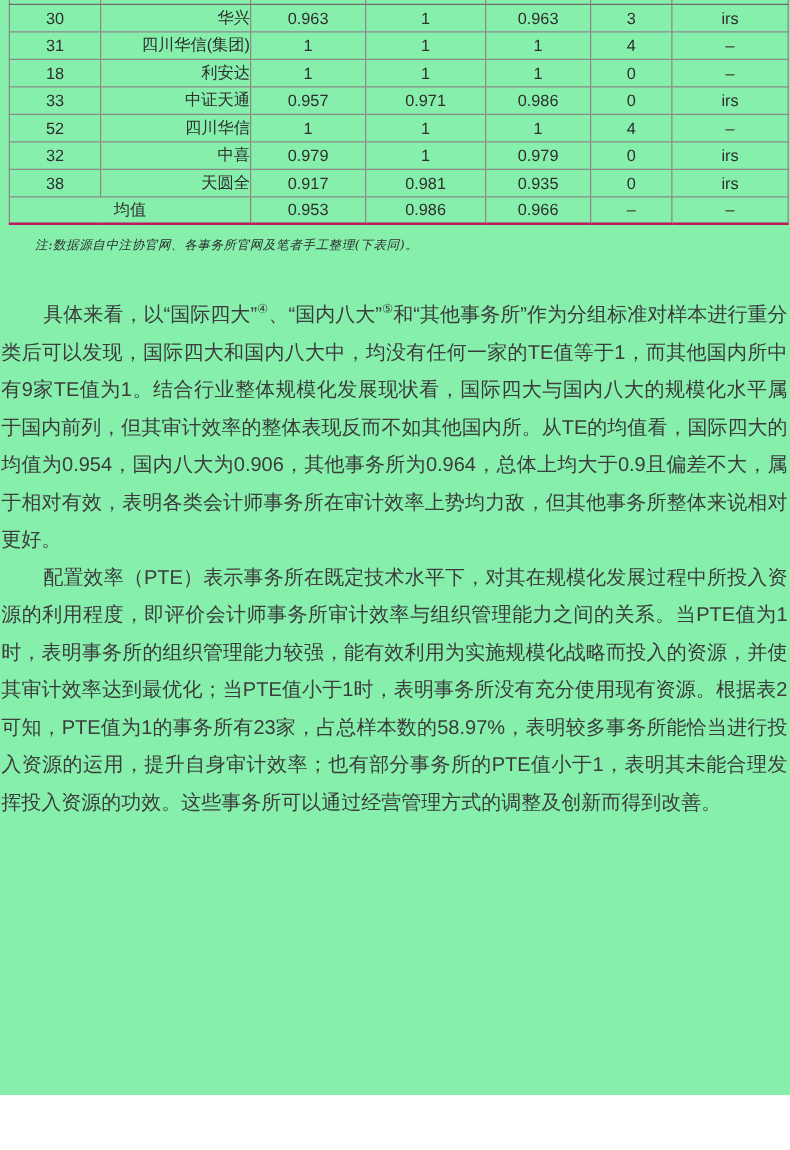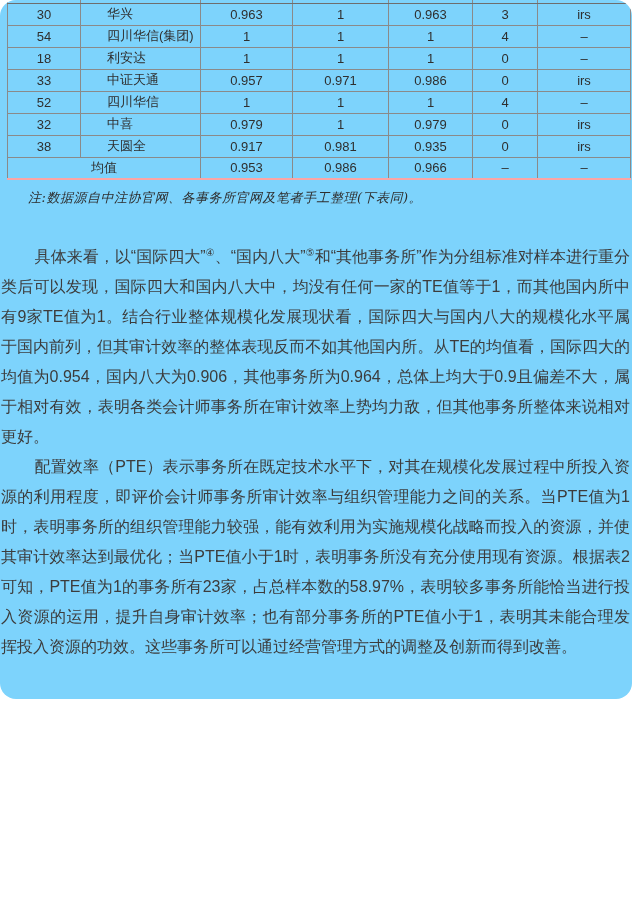--- a/index.html
+++ b/index.html
@@ -1,25 +1,24 @@
 <!DOCTYPE html>
 <html><head>
 <meta charset="utf-8">
 <style>
   * { margin: 0; padding: 0; box-sizing: border-box; }
   html, body { background: #ffffff; }
   .page {
     width: 632px;
-    height: 699px;
-    background: #7dd3fc;
+    height: 876px;
+    background: #86efac;
     overflow: hidden;
     font-family: "Liberation Sans", "DejaVu Sans", sans-serif;
     color: #3c3c3c;
     position: relative;
-    border-radius: 16px;
   }
   
   .tbl-wrap { padding-left: 7px; padding-right: 2px; }
   table.data {
     border-collapse: collapse;
     table-layout: fixed;
     width: 623px;
     font-size: 13px;
     color: #2f2f2f;
   }
@@ -31,31 +30,31 @@
     padding: 0;
     overflow: hidden;
     white-space: nowrap;
   }
   table.data tr.cut td {
     height: 3px;
     border-top: none;
     border-bottom: 1px solid #6e6e6e;
   }
   table.data td.name {
-    text-align: left;
-    padding-left: 26px;
+    text-align: right;
+    padding-left: 9px;
   }
-  table.data tr.mean td { border-bottom: 2px solid #fca5a5; }
+  table.data tr.mean td { border-bottom: 2px solid #be185d; }
   
   .note {
     margin-top: 9px;
     margin-left: 28px;
     font-family: "DejaVu Serif", "Liberation Serif", serif;
     font-style: italic;
-    font-size: 13px;
+    font-size: 10px;
     color: #2e2e2e;
     letter-spacing: 0.5px;
   }
   
   .body-text {
     margin-top: 35px;
     padding: 0 2px 0 1px;
     font-size: 16px;
     line-height: 30px;
     text-align: justify;
@@ -100,21 +99,21 @@
         <tr>
           <td>30</td>
           <td class="name">华兴</td>
           <td>0.963</td>
           <td>1</td>
           <td>0.963</td>
           <td>3</td>
           <td>irs</td>
         </tr>
         <tr>
-          <td>54</td>
+          <td>31</td>
           <td class="name">四川华信(集团)</td>
           <td>1</td>
           <td>1</td>
           <td>1</td>
           <td>4</td>
           <td>–</td>
         </tr>
         <tr>
           <td>18</td>
           <td class="name">利安达</td>

